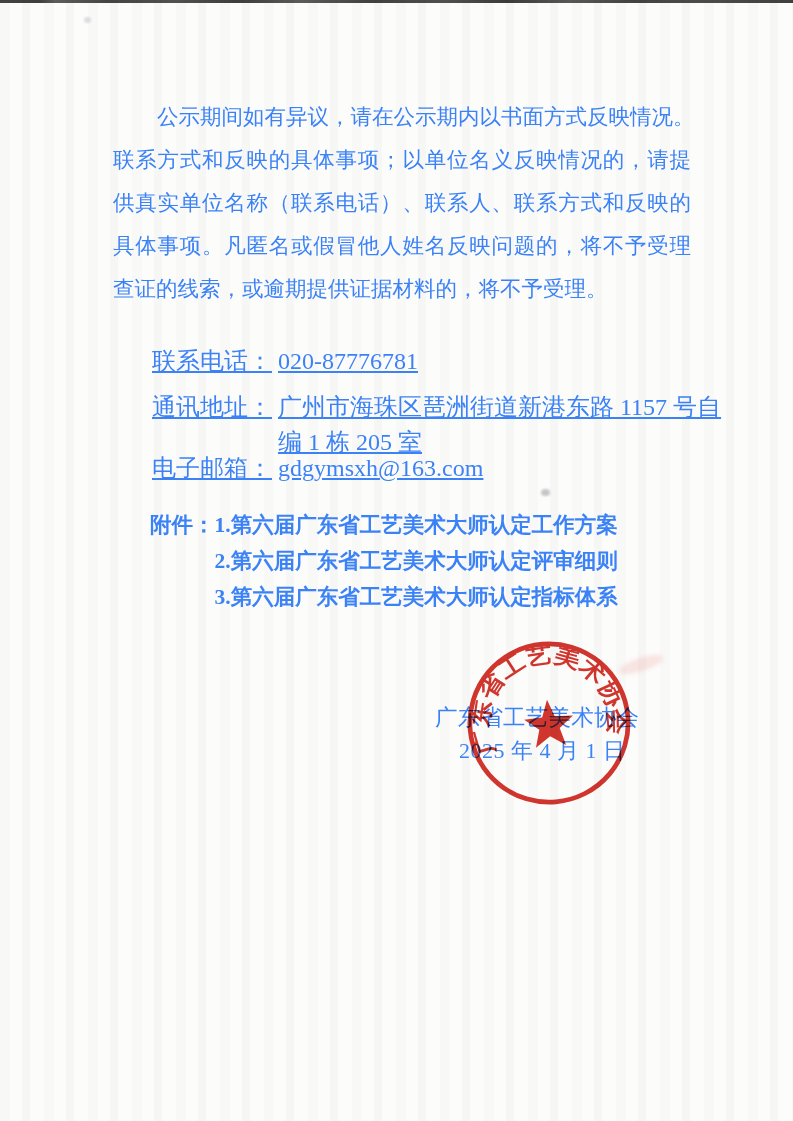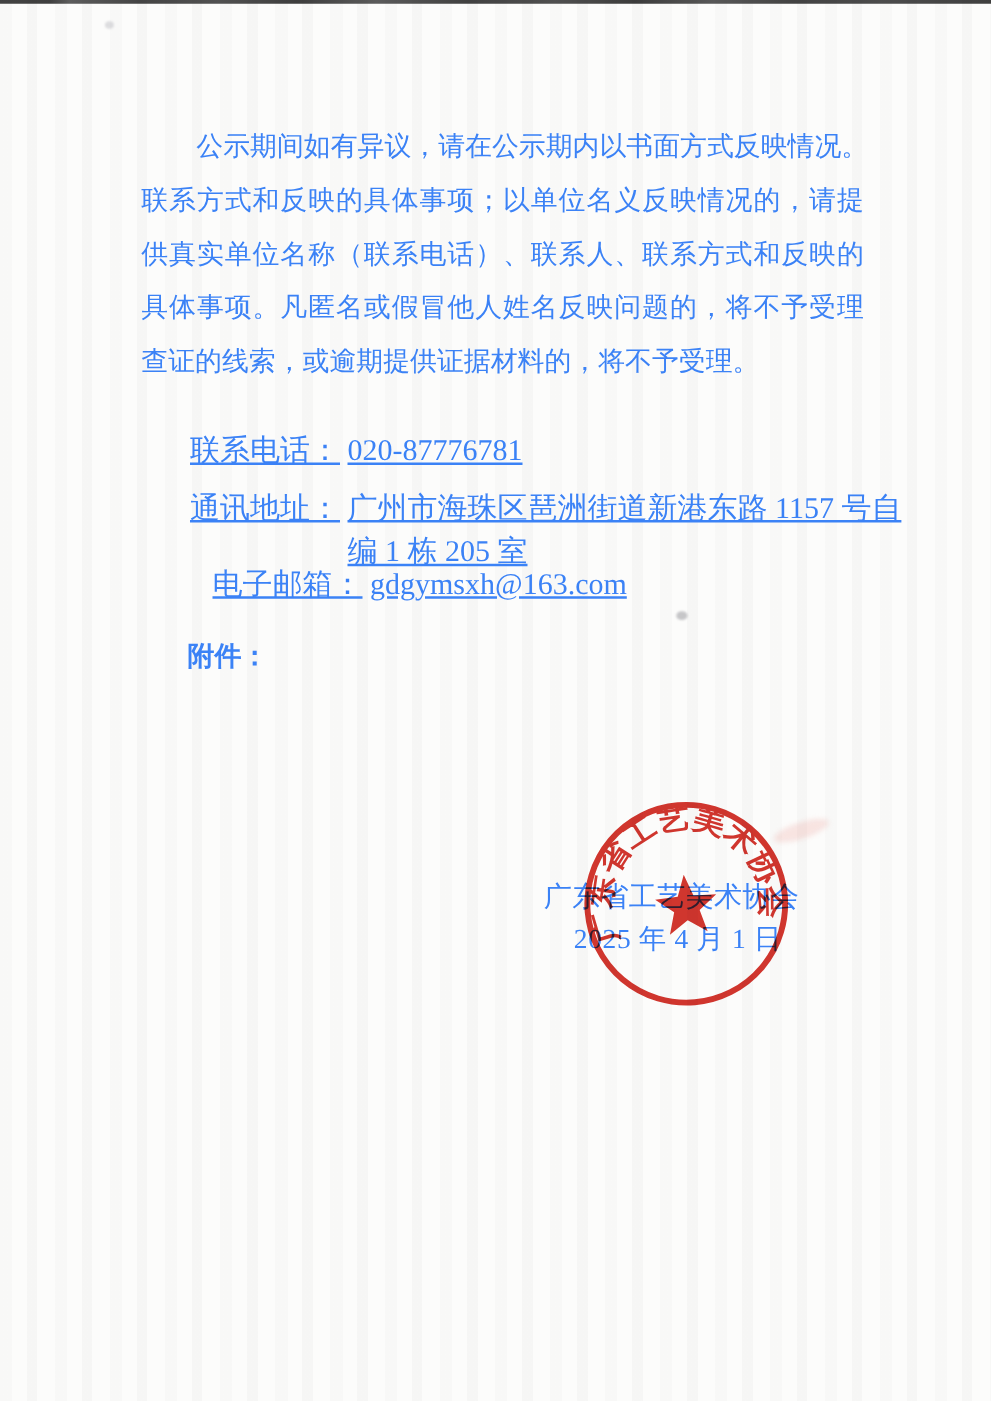--- a/index.html
+++ b/index.html
@@ -45,21 +45,21 @@
   .crow{
     position:absolute;left:152px;
     font-size:24px;line-height:25px;
     display:flex;align-items:flex-start;white-space:nowrap;text-decoration:underline;
   }
   .crow .clabel{flex:0 0 auto;}
   .crow .cvalue{margin-left:6px;}
   .addr-val div{line-height:35px;}
   .crow.phone{top:349px;}
   .crow.addr{top:390px;line-height:35px;}
-  .crow.email{top:456px;margin-left:18px;}
+  .crow.email{top:456px;}
 
   .attach{
     position:absolute;left:150px;top:507px;
     font-size:21.5px;line-height:36px;
     display:flex;align-items:flex-start;white-space:nowrap;font-weight:bold;
   }
   .attach .alabel{flex:0 0 auto;}
   .aitems div{line-height:36px;}
 
   .sig-org{
@@ -121,20 +121,25 @@
     </span>
   </div>
 
   <div class="crow email">
     <span class="clabel">电子邮箱：</span>
     <span class="cvalue">gdgymsxh@163.com</span>
   </div>
 
   <div class="attach">
     <span class="alabel">附件：</span>
+    <span class="aitems">
+      <div>1.第六届广东省工艺美术大师认定工作方案</div>
+      <div>2.第六届广东省工艺美术大师认定评审细则</div>
+      <div>3.第六届广东省工艺美术大师认定指标体系</div>
+    </span>
   </div>
 
   <div class="sig-org">广东省工艺美术协会</div>
   <div class="sig-date">2025 年 4 月 1 日</div>
 
   <svg class="seal" viewBox="0 0 200 200" aria-hidden="true">
     <defs>
       <path id="sealArc" d="M 36.6 129.6 A 70 70 0 1 1 163.4 129.6" fill="none"></path>
     </defs>
     <ellipse cx="100" cy="100" rx="92" ry="92" fill="none" stroke="#d0241c" stroke-width="5.5"></ellipse>

